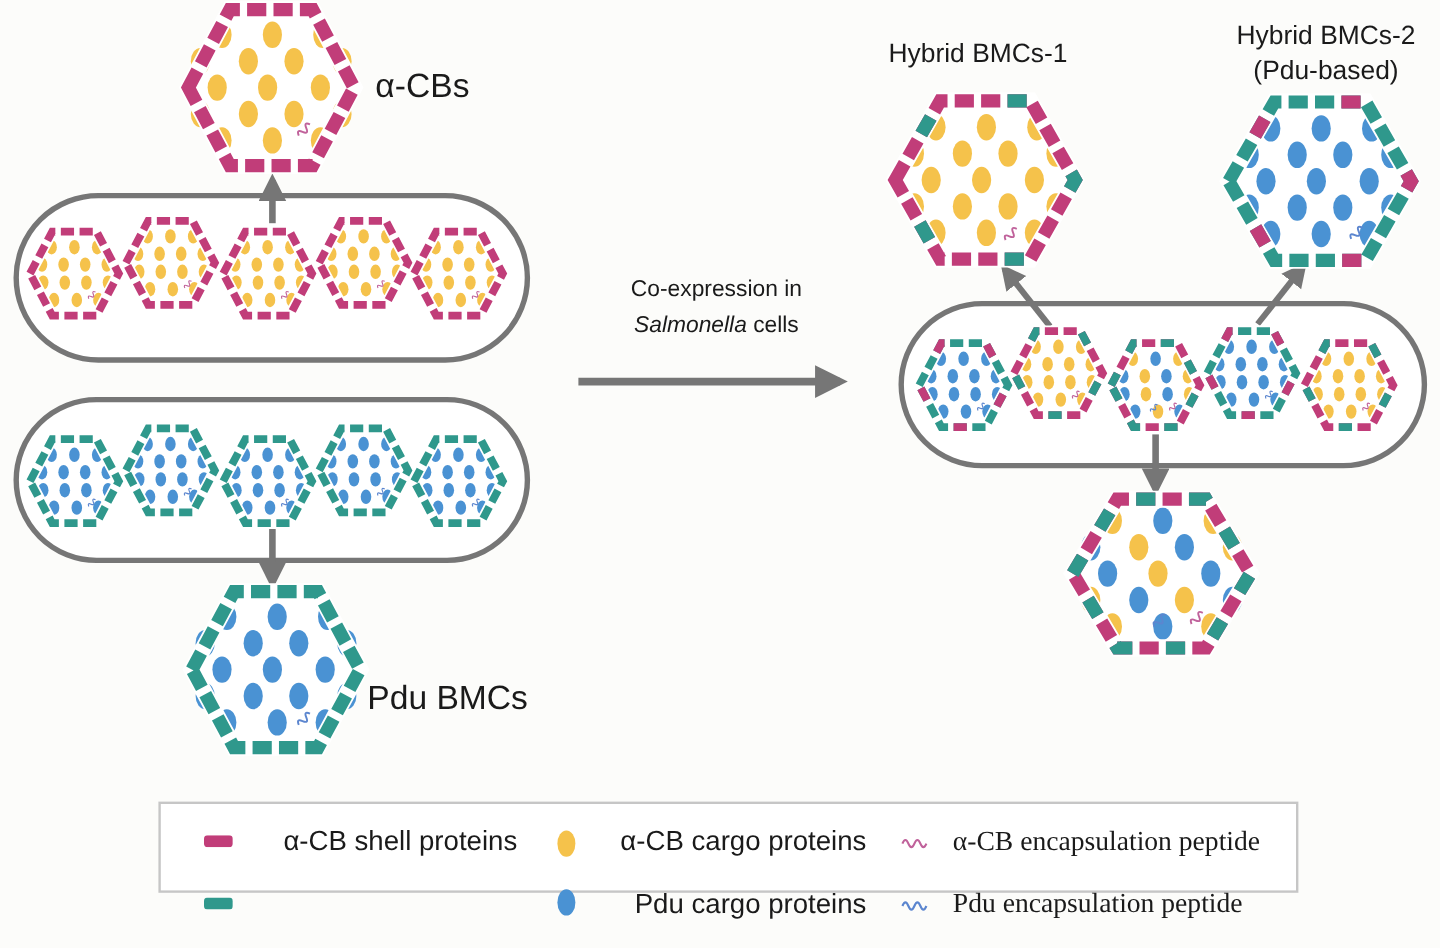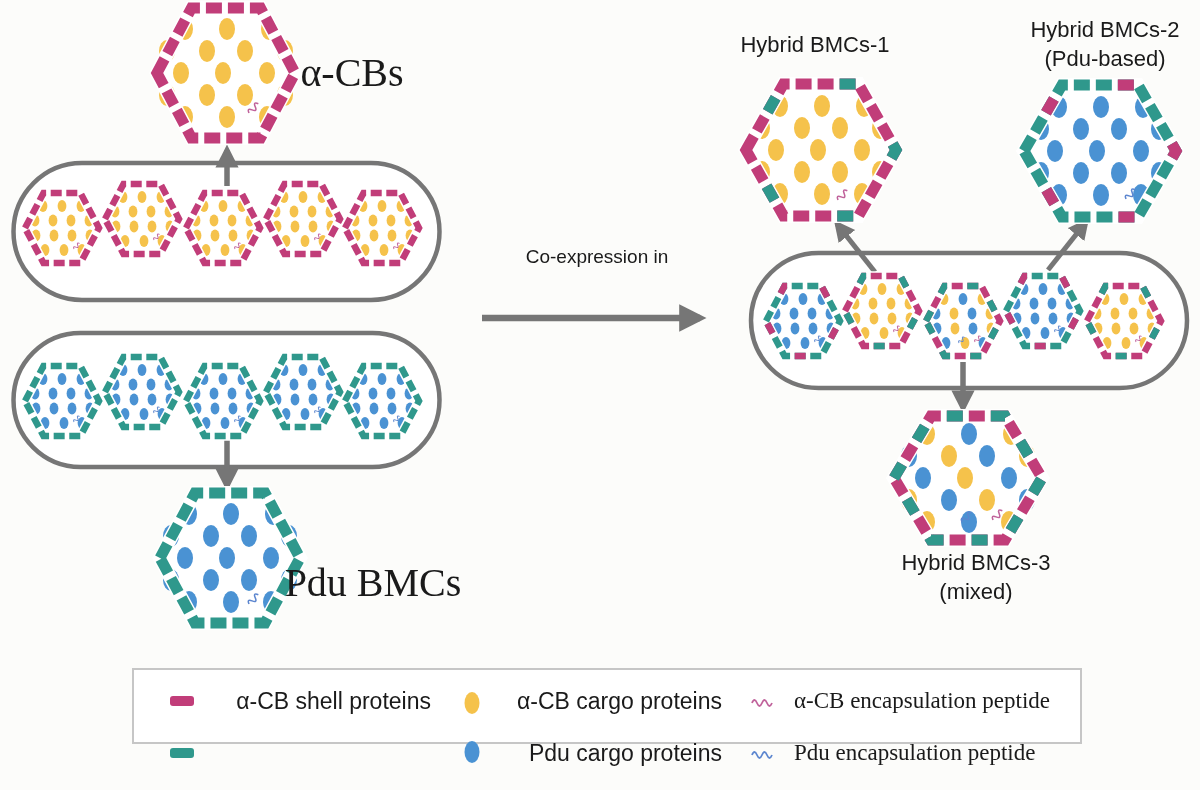--- a/index.html
+++ b/index.html
@@ -4,21 +4,21 @@
 <style>
   html,body{margin:0;padding:0;}
   body{
     width:1200px;height:790px;position:relative;overflow:hidden;
     background:var(--bg,#FCFCFA);
     font-family:"Liberation Sans",sans-serif;color:var(--text,#1A1A1A);
   }
   .stage{position:absolute;left:0;top:0;width:1200px;height:790px;}
   #diagram{position:absolute;left:0;top:0;}
   .lbl{position:absolute;transform:translate(-50%,-50%);text-align:center;white-space:nowrap;}
-  .lbl-side{font-size:40px;font-family:Liberation Serif, serif;}
+  .lbl-side{font-size:28px;}
   .lbl-block{font-size:22px;line-height:29px;}
   .lbl-co{font-size:19px;line-height:30px;}
   .legend{
     position:absolute;left:132px;top:668px;width:950px;height:76px;
     border:2px solid var(--legend-border,#C6C6C6);background:#FFFFFF;box-sizing:border-box;
   }
   .lg-item{position:absolute;transform:translateY(-50%);white-space:nowrap;font-size:23px;}
   .lg-right1{right:649px;}
   .lg-right2{right:358px;}
   .lg-left3{left:660px;font-family:Liberation Serif, serif;}
@@ -471,35 +471,32 @@
         <path d="M0,0 q2.2,-5.5 4.4,0 t4.4,0 t4.4,0" fill="none" stroke="#C0629B" stroke-width="1.6" transform="translate(1136,342) rotate(-45) scale(0.6)"></path>
       </g>
     </svg>
 
   <div class="lbl lbl-side" style="left:352px;top:72px;">α-CBs</div>
 
   <div class="lbl lbl-side" style="left:373px;top:582px;">Pdu BMCs</div>
 
   <div class="lbl lbl-co" style="left:597px;top:257px;">
     <div>Co-expression in</div>
+    <div><i>Salmonella</i><span> cells</span></div>
   </div>
 
   <div class="lbl lbl-block" style="left:815px;top:44px;">
     <div>Hybrid BMCs-1</div>
   </div>
 
   <div class="lbl lbl-block" style="left:1105px;top:44px;">
     <div>Hybrid BMCs-2</div>
     <div>(Pdu-based)</div>
   </div>
 
-  <div class="lbl lbl-block" style="left:976px;top:577px;">
-    <div>Hybrid BMCs-3</div>
-    <div>(mixed)</div>
-  </div>
 
   <div class="legend">
     <svg class="lg-swatch" style="left:36px;top:26px" width="24" height="10">
       <rect x="0" y="0" width="24" height="10" rx="3" style="fill:var(--alpha-shell)"></rect>
     </svg>
     <svg class="lg-swatch" style="left:36px;top:78px" width="24" height="10">
       <rect x="0" y="0" width="24" height="10" rx="3" style="fill:var(--pdu-shell)"></rect>
     </svg>
     <svg class="lg-swatch" style="left:330px;top:21px" width="16" height="24">
       <ellipse cx="8" cy="12" rx="7.5" ry="11" style="fill:var(--alpha-cargo)"></ellipse>

